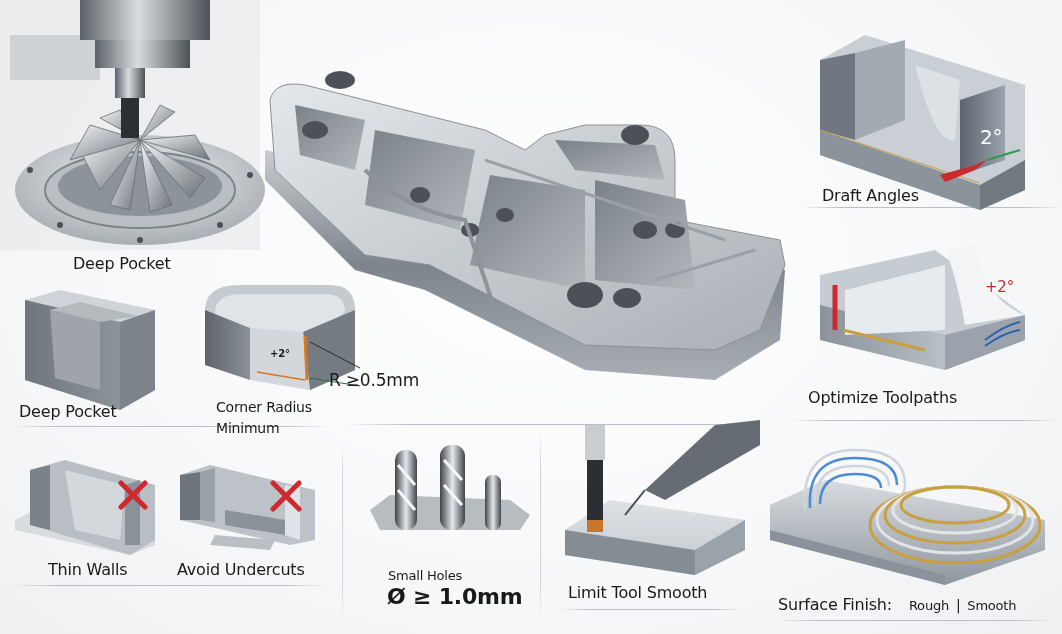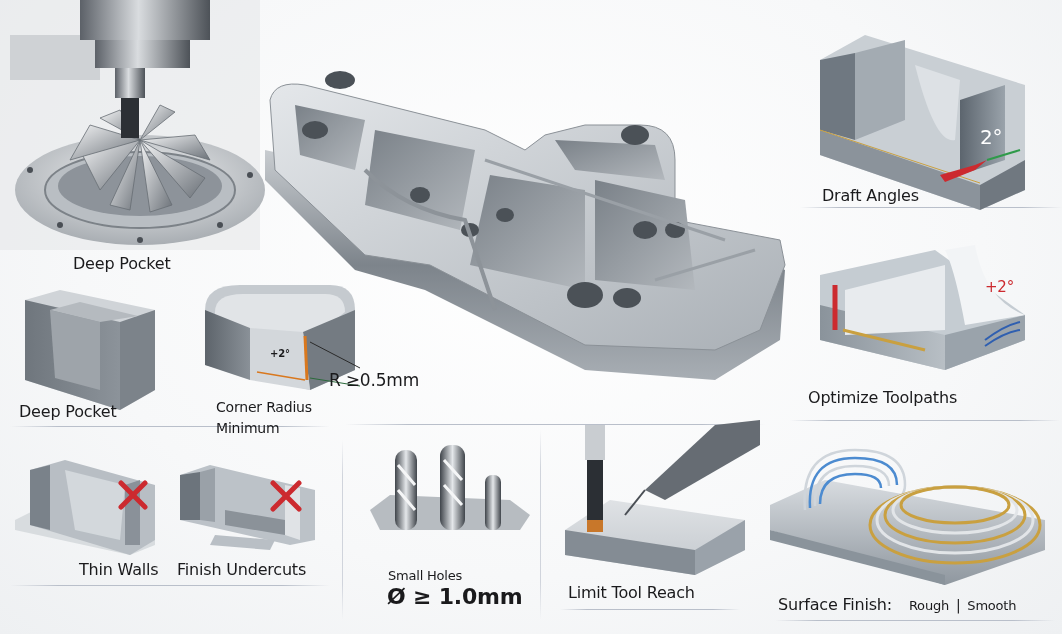--- a/index.html
+++ b/index.html
@@ -223,37 +223,37 @@
     <polygon points="0,60 20,50 140,75 140,85 115,95 0,70" fill="#d8dcdf"></polygon>
     <polygon points="15,10 50,0 140,25 140,80 115,95 15,65" fill="#b8bec4"></polygon>
     <polygon points="15,10 35,5 35,70 15,65" fill="#7a828a"></polygon>
     <polygon points="50,10 110,25 105,80 60,70" fill="#d3d8dc"></polygon>
     <polygon points="110,25 125,20 125,85 110,85" fill="#8a9199"></polygon>
   </svg>
   <svg width="30" height="30" viewBox="0 0 30 30" style="left:103px;top:20px;">
     <line class="xmark" x1="3" y1="3" x2="27" y2="27"></line>
       <line class="xmark" x1="27" y1="3" x2="3" y2="27"></line>
   </svg>
-  <div class="label" style="left:33px; top:100px; font-size:16px;margin-left:31px;">Thin Walls</div>
+  <div class="label" style="left:33px; top:100px; font-size:16px;">Thin Walls</div>
 </div>
 
 <div class="abs" style="left:170px; top:460px; width:150px; height:125px;">
   <svg width="145" height="90" viewBox="0 0 145 90" style="left:5px;top:0;">
     <polygon points="5,15 35,5 140,30 140,80 115,85 5,60" fill="#bcc2c8"></polygon>
     <polygon points="5,15 25,12 25,60 5,60" fill="#6c747c"></polygon>
     <polygon points="25,12 40,8 40,62 25,60" fill="#9aa1a8"></polygon>
     <polygon points="50,50 110,60 110,75 50,65" fill="#8b9299"></polygon>
     <polygon points="40,75 100,80 95,90 35,85" fill="#b9bfc5"></polygon>
     <polygon points="110,25 125,28 125,80 110,75" fill="#e0e3e6"></polygon>
   </svg>
   <svg width="32" height="32" viewBox="0 0 32 32" style="left:100px;top:20px;">
     <line class="xmark" x1="3" y1="3" x2="29" y2="29"></line>
       <line class="xmark" x1="29" y1="3" x2="3" y2="29"></line>
   </svg>
-  <div class="label" style="left:7px; top:100px; font-size:16px;">Finish Undercuts</div>
+  <div class="label" style="left:7px; top:100px; font-size:16px;">Avoid Undercuts</div>
 </div>
 
 <div class="abs" style="left:355px; top:440px; width:180px; height:180px;">
   <svg width="170" height="100" viewBox="0 0 170 100" style="left:5px;top:0;">
     <defs>
       <linearGradient id="drill" x1="0" x2="1">
           <stop offset="0" stop-color="#3f444a"></stop>
           <stop offset="0.5" stop-color="#e4e7ea"></stop>
           <stop offset="1" stop-color="#40454b"></stop>
         </linearGradient>
@@ -279,21 +279,21 @@
     </defs>
     <polygon points="10,110 55,80 190,100 190,130 140,155 10,135" fill="url(#slab)"></polygon>
     <polygon points="10,110 140,130 140,155 10,135" fill="#848c94"></polygon>
     <polygon points="140,130 190,100 190,130 140,155" fill="#9aa2aa"></polygon>
     <rect x="30" y="5" width="20" height="35" fill="#c9cdd1"></rect>
     <rect x="32" y="40" width="16" height="60" fill="#2b2f34"></rect>
     <rect x="32" y="100" width="16" height="12" fill="#c8772a"></rect>
     <polygon points="90,70 160,5 205,0 205,25 110,80" fill="#666c73"></polygon>
     <line x1="90" y1="70" x2="70" y2="95" stroke="#4a4f55" stroke-width="2"></line>
   </svg>
-  <div class="label" style="left:13px; top:163px; font-size:16px;">Limit Tool Reach</div>
+  <div class="label" style="left:13px; top:163px; font-size:16px;">Limit Tool Smooth</div>
 </div>
 
 <div class="abs" style="left:765px; top:430px; width:297px; height:190px;">
   <svg width="290" height="155" viewBox="0 0 290 155" style="left:0;top:0;">
     <defs>
       <linearGradient id="sfBase" x1="0" x2="0" y1="0" y2="1">
           <stop offset="0" stop-color="#d8dce0"></stop>
           <stop offset="1" stop-color="#8f979f"></stop>
         </linearGradient>
     </defs>

